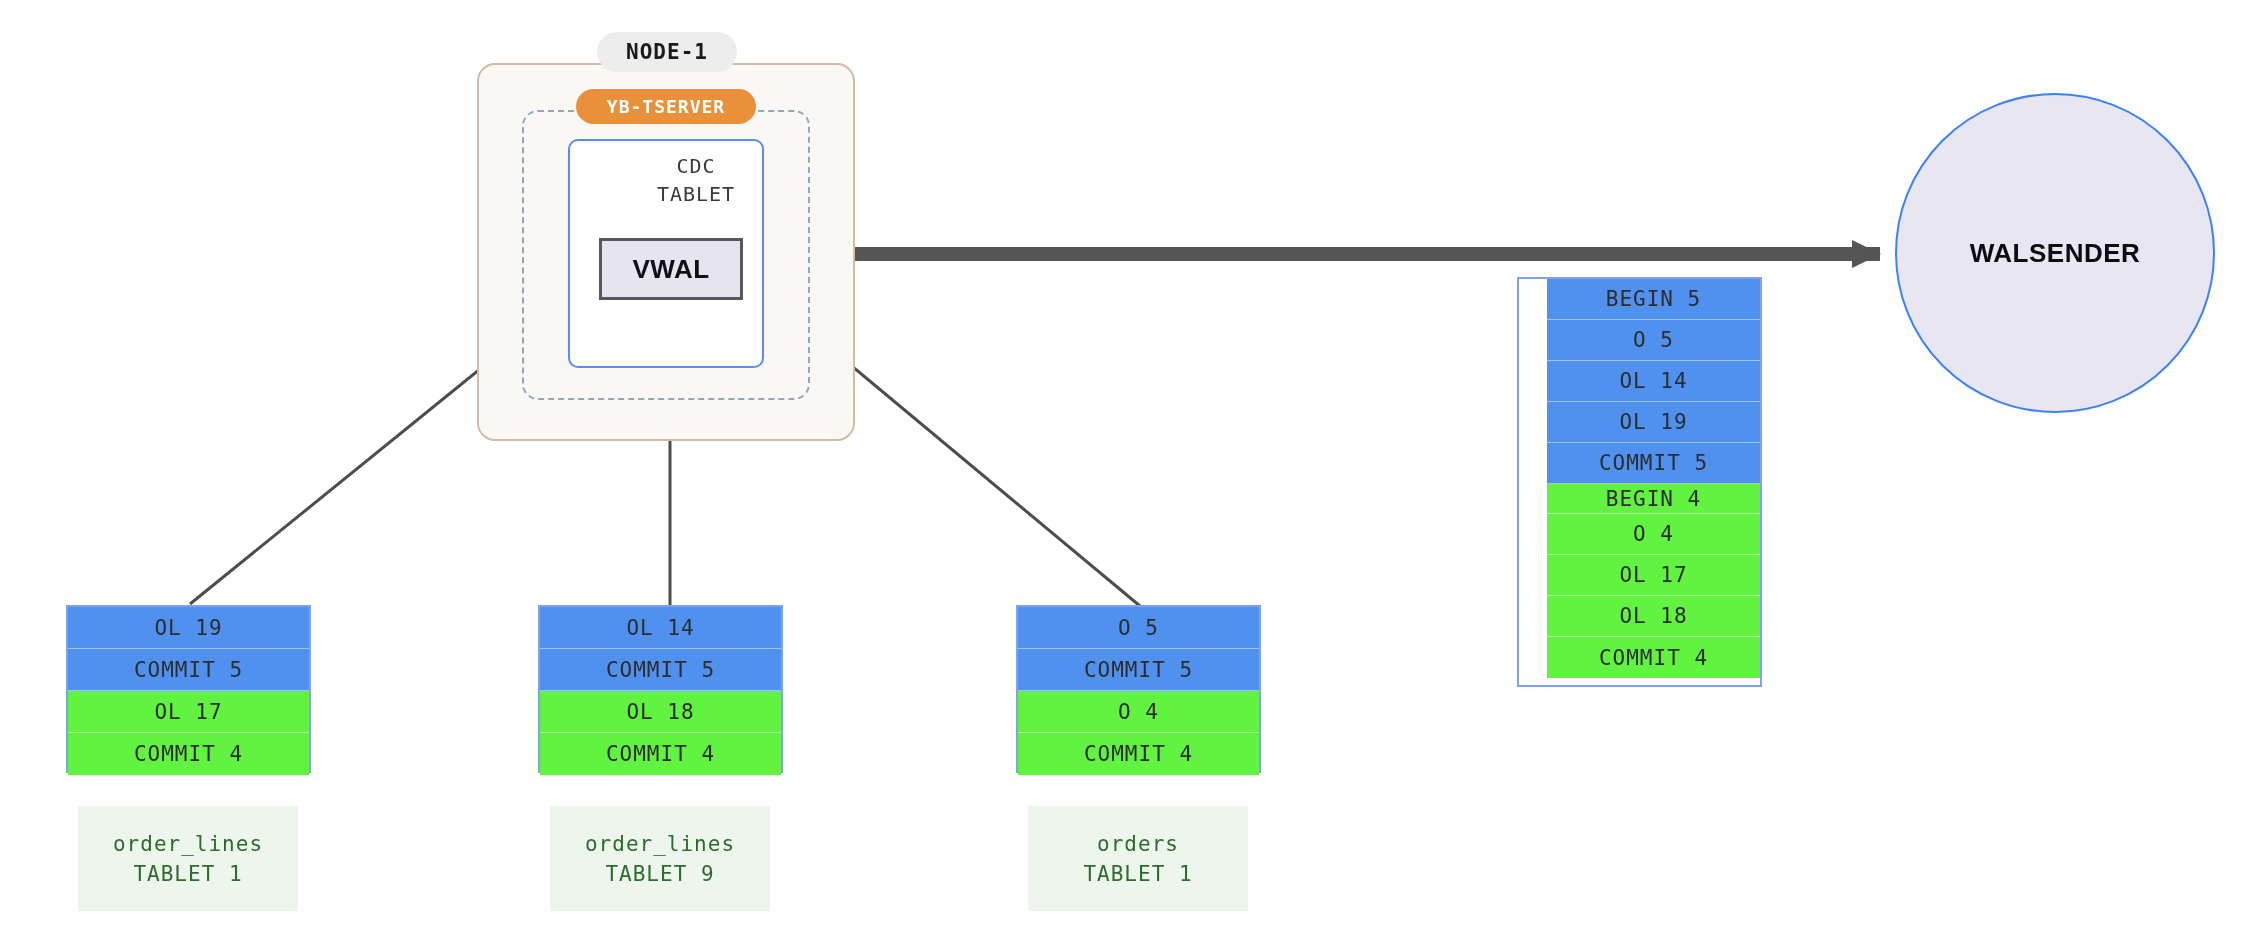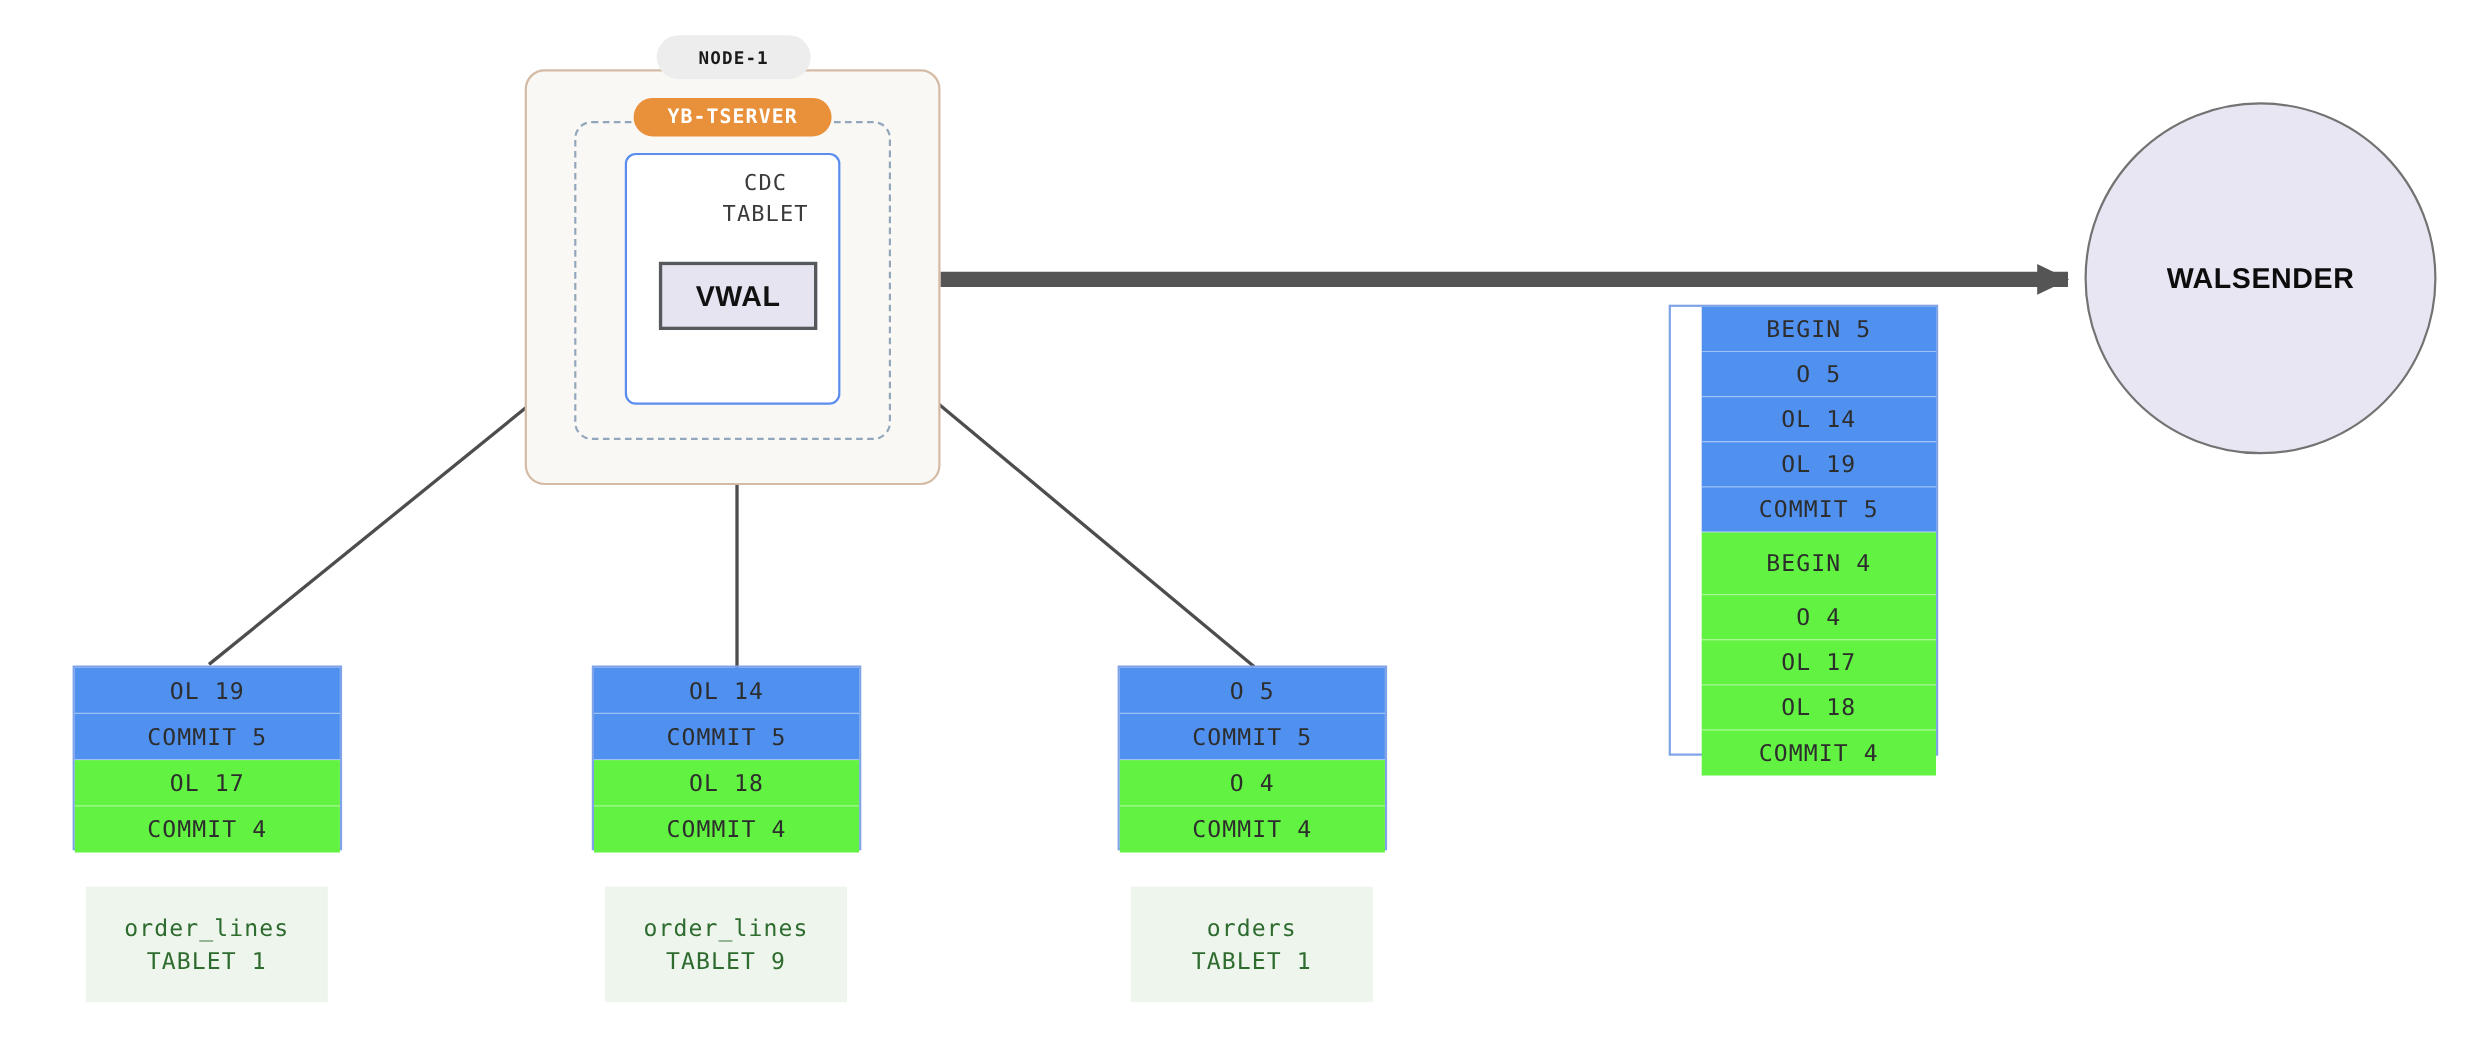--- a/index.html
+++ b/index.html
@@ -32,21 +32,21 @@
     position: absolute;
     left: 597px;
     top: 32px;
     width: 140px;
     height: 40px;
     background: #EDEDED;
     border-radius: 20px;
     display: flex;
     align-items: center;
     justify-content: center;
-    font-size: 16px;
+    font-size: 21px;
     font-weight: bold;
     letter-spacing: 1px;
     color: #1a1a1a;
     box-sizing: border-box;
   }
   .tserver-dashed {
     position: absolute;
     left: 522px;
     top: 110px;
     width: 288px;
@@ -117,21 +117,21 @@
 
   
   .walsender {
     position: absolute;
     left: 1895px;
     top: 93px;
     width: 320px;
     height: 320px;
     border-radius: 50%;
     background: #E7E6F2;
-    border: 2px solid #737373;
+    border: 2px solid #3b82f6;
     display: flex;
     align-items: center;
     justify-content: center;
     font-family: "Liberation Sans", sans-serif;
     font-size: 26px;
     font-weight: bold;
     color: #0d0d0d;
     letter-spacing: 0.5px;
     box-sizing: border-box;
   }
@@ -222,21 +222,21 @@
 
   <div class="walsender">WALSENDER</div>
 
   <div id="stacks-layer">
       <div class="stack" style="left: 1517px; top: 277px; width: 245px; height: 410px; padding-left: 28px;">
         <div class="stack-row row-blue" style="height: 41px;">BEGIN 5</div>
         <div class="stack-row row-blue" style="height: 41px;">O 5</div>
         <div class="stack-row row-blue" style="height: 41px;">OL 14</div>
         <div class="stack-row row-blue" style="height: 41px;">OL 19</div>
         <div class="stack-row row-blue" style="height: 41px;">COMMIT 5</div>
-        <div class="stack-row row-green" style="height: 57px;">BEGIN 4</div>
+        <div class="stack-row row-green" style="height: 30px;">BEGIN 4</div>
         <div class="stack-row row-green" style="height: 41px;">O 4</div>
         <div class="stack-row row-green" style="height: 41px;">OL 17</div>
         <div class="stack-row row-green" style="height: 41px;">OL 18</div>
         <div class="stack-row row-green" style="height: 41px;">COMMIT 4</div>
       </div>
       <div class="stack" style="left: 66px; top: 605px; width: 245px; height: 168px;">
         <div class="stack-row row-blue" style="height: 42px;">OL 19</div>
         <div class="stack-row row-blue" style="height: 42px;">COMMIT 5</div>
         <div class="stack-row row-green" style="height: 42px;">OL 17</div>
         <div class="stack-row row-green" style="height: 42px;">COMMIT 4</div>

